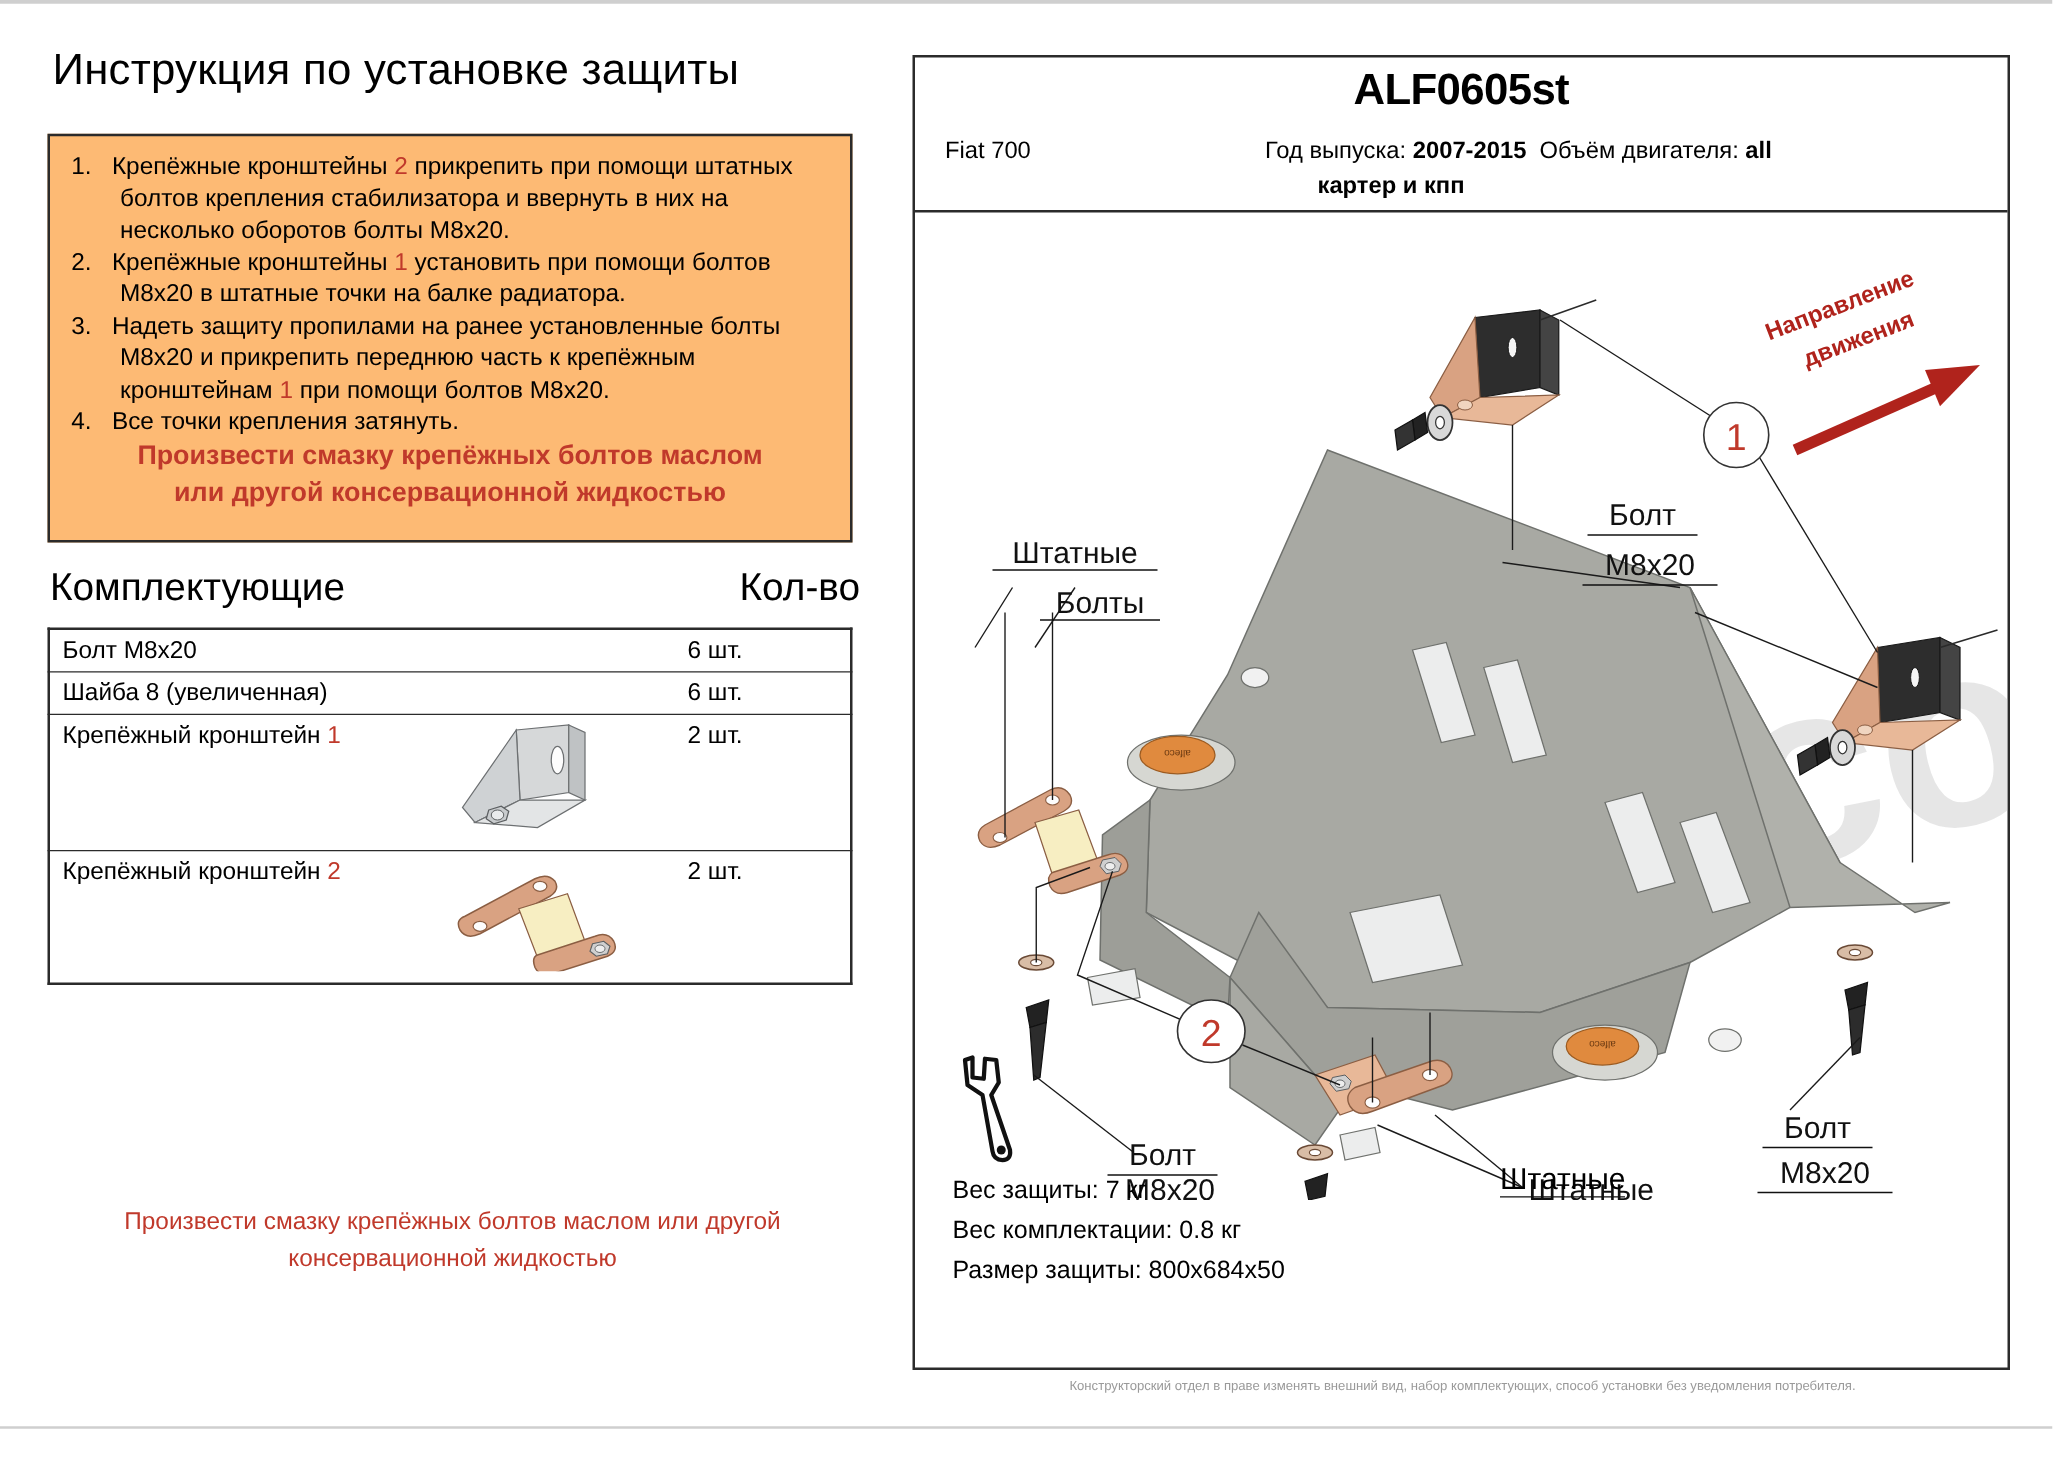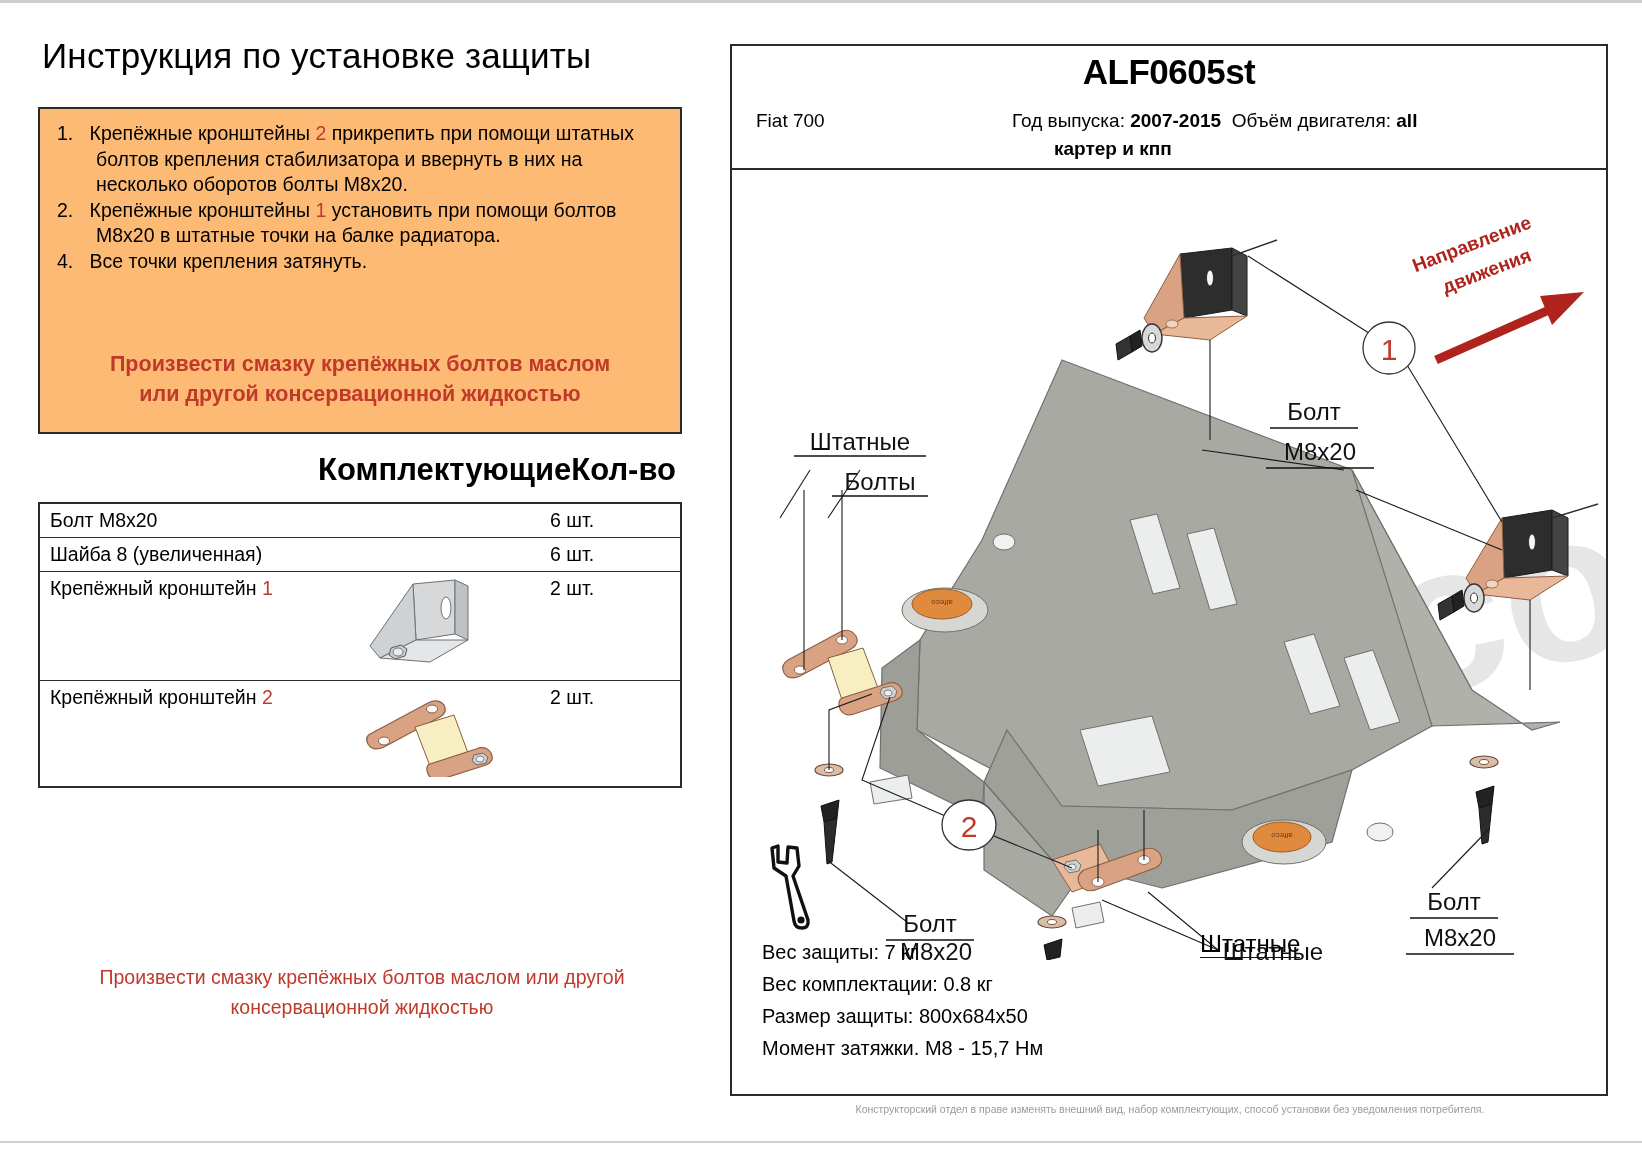--- a/index.html
+++ b/index.html
@@ -57,26 +57,25 @@
     top: 240px;
     text-align: center;
     color: #c0392b;
     font-weight: bold;
     font-size: 21.5px;
     line-height: 30px;
   }
 
   #components-header {
     position: absolute;
-    left: 28px; top: 452px;
+    left: 40px; top: 452px;
     width: 648px;
     font-size: 31px;
     display: flex;
-    justify-content: flex-end;
-    font-weight: bold;
+    justify-content: space-between;
   }
 
   #components-table {
     position: absolute;
     left: 38px; top: 502px;
     width: 644px;
     border: 2px solid #2b2b2b;
     border-collapse: collapse;
     box-sizing: border-box;
     background: #fff;
@@ -201,20 +200,24 @@
       <div class="step">
         <span class="num">1.</span>
         &nbsp;&nbsp;<span>Крепёжные кронштейны </span><span class="accent-num">2</span><span> прикрепить при помощи штатных болтов крепления стабилизатора и ввернуть в них на несколько оборотов болты М8х20.</span>
       </div>
 
       <div class="step">
         <span class="num">2.</span>
         &nbsp;&nbsp;<span>Крепёжные кронштейны </span><span class="accent-num">1</span><span> установить при помощи болтов М8х20 в штатные точки на балке радиатора.</span>
       </div>
 
+      <div class="step">
+        <span class="num">3.</span>
+        &nbsp;&nbsp;<span>Надеть защиту пропилами на ранее установленные болты М8х20 и прикрепить переднюю часть к крепёжным кронштейнам </span><span class="accent-num">1</span><span> при помощи болтов М8х20.</span>
+      </div>
 
       <div class="step">
         <span class="num">4.</span>
         &nbsp;&nbsp;<span>Все точки крепления затянуть.</span>
       </div>
     </div>
 
     <div id="lubricate-warning">
       <div>Произвести смазку крепёжных болтов маслом</div>
       <div>или другой консервационной жидкостью</div>
@@ -486,20 +489,17 @@
   <div id="spec-list">
     <div>
       <span>Вес защиты: </span><span class="val">7 кг</span>
     </div>
     <div>
       <span>Вес комплектации: </span><span class="val">0.8 кг</span>
     </div>
     <div>
       <span>Размер защиты: </span><span class="val">800x684x50</span>
     </div>
-    <div>
-      <span>Момент затяжки.  М8 - 15,7 Нм</span>
-    </div>
   </div>
 </div>
 
 <div id="disclaimer">Конструкторский отдел в праве изменять внешний вид, набор комплектующих, способ установки без уведомления потребителя.</div>
 <div id="footer-rule"></div>
 
 </body></html>

